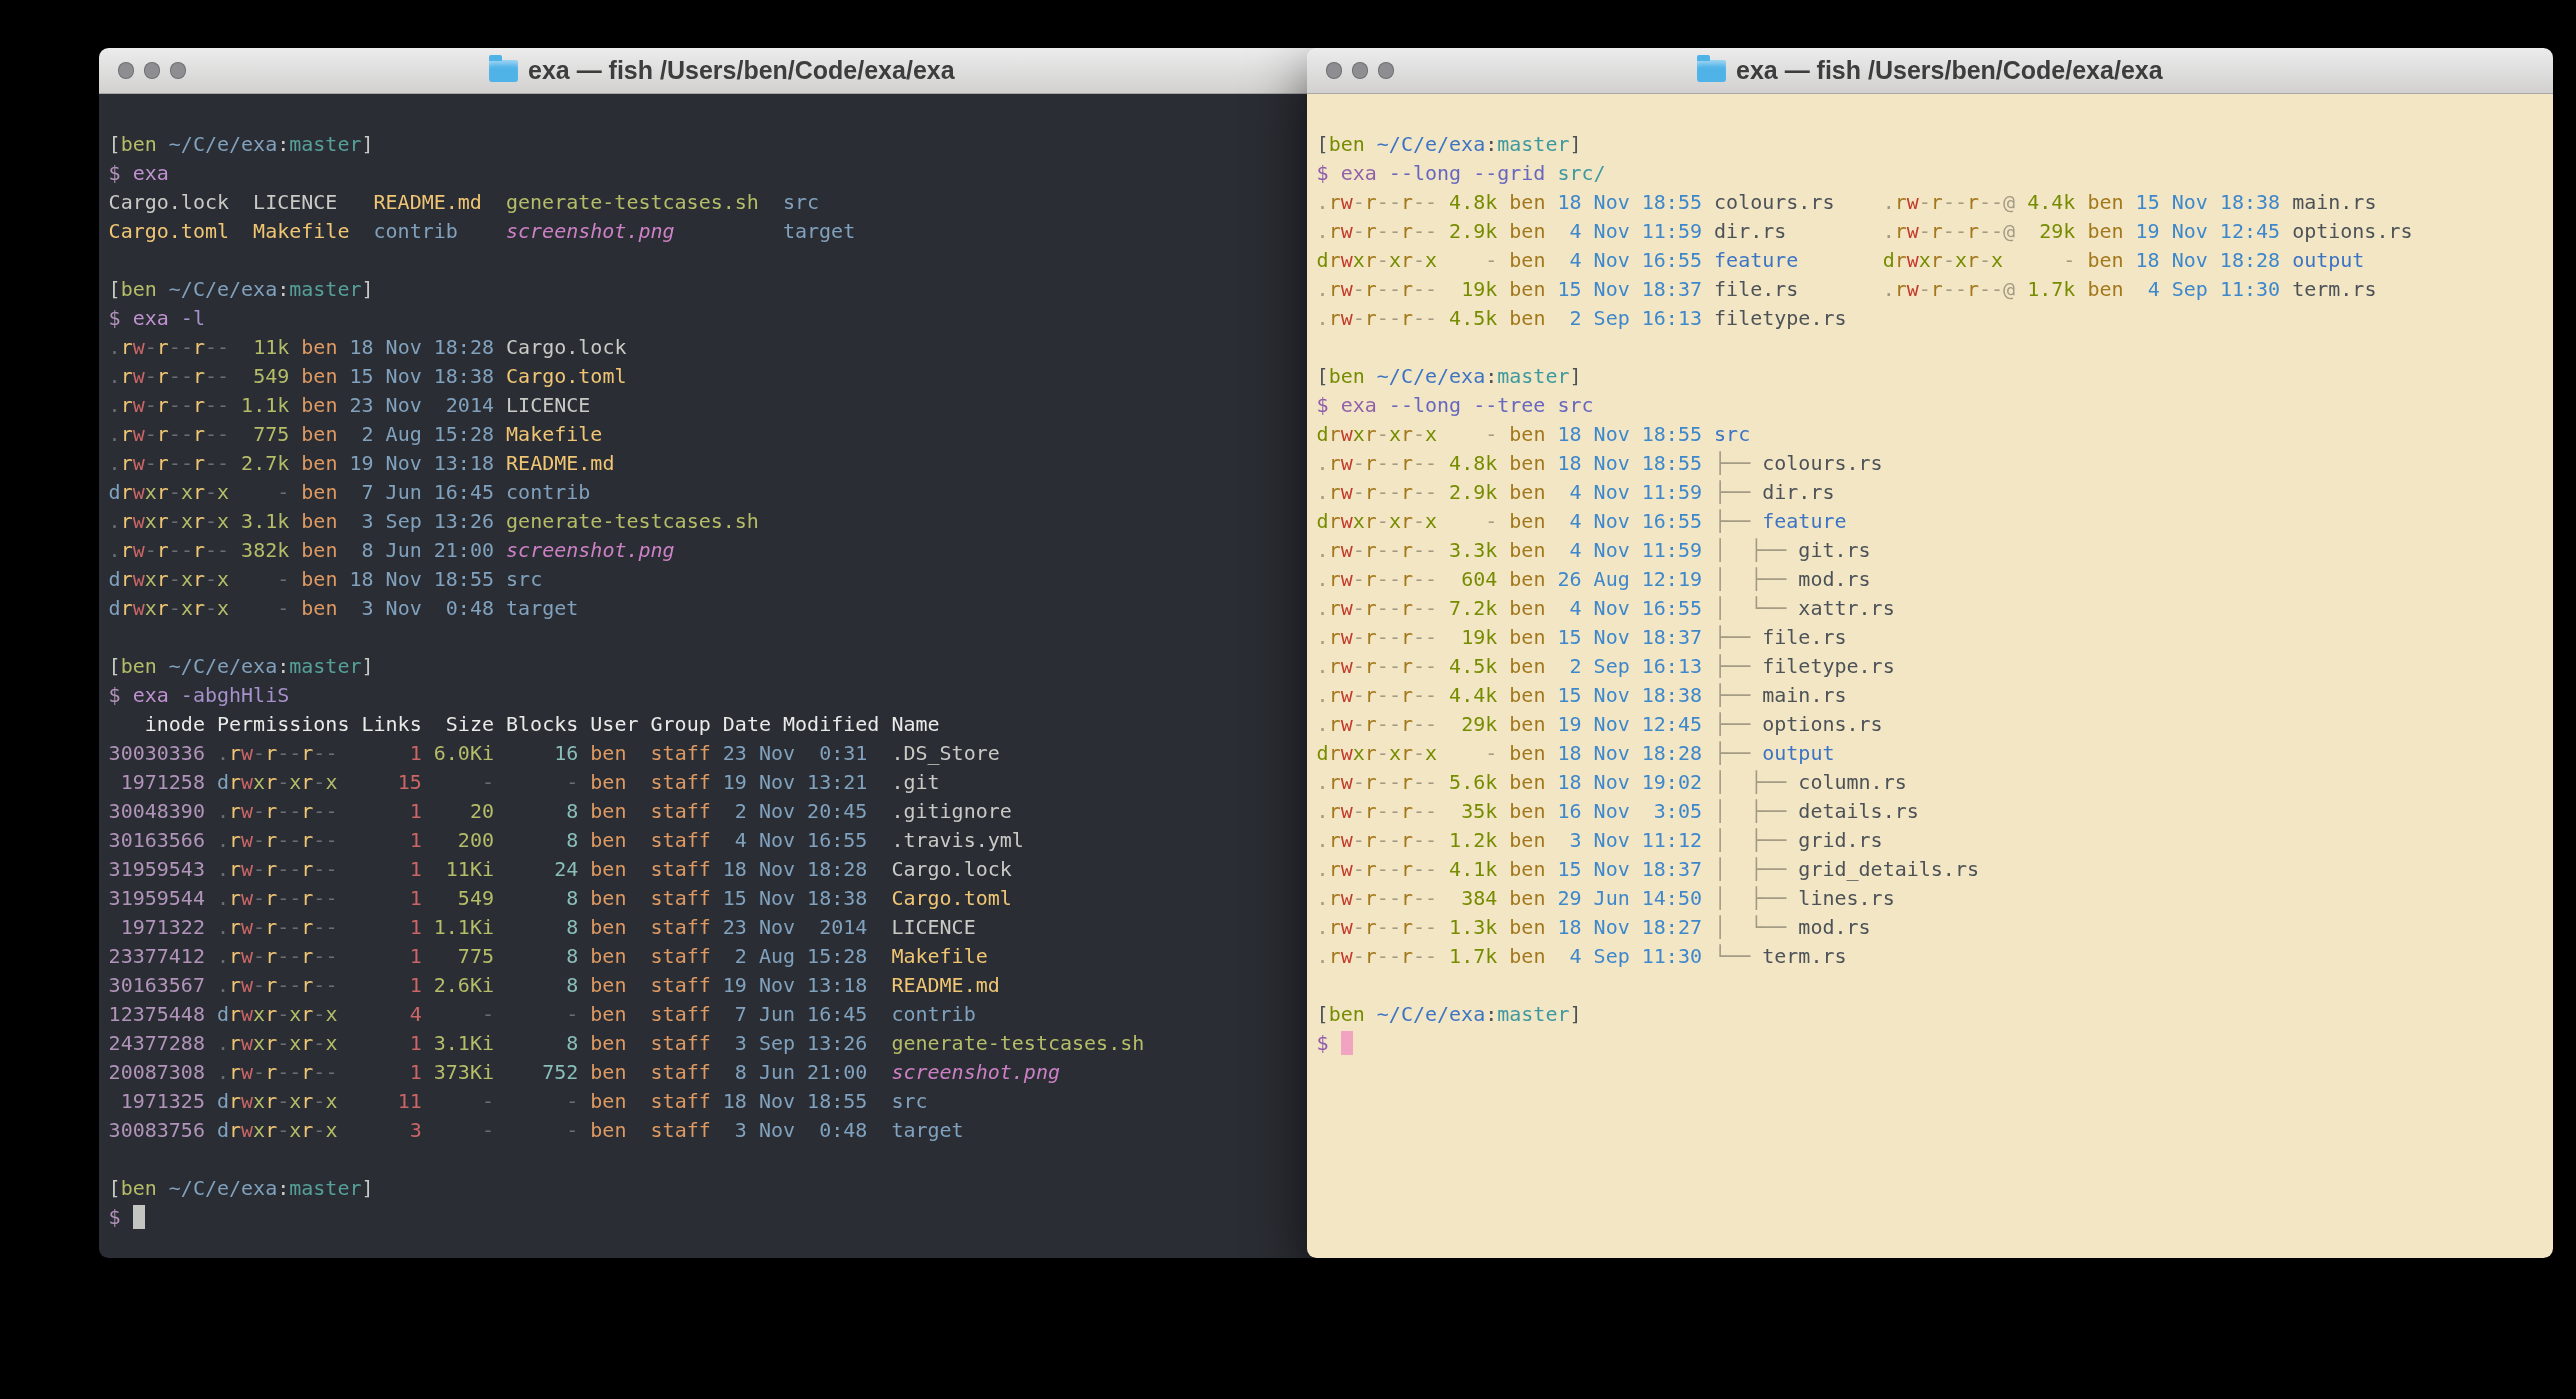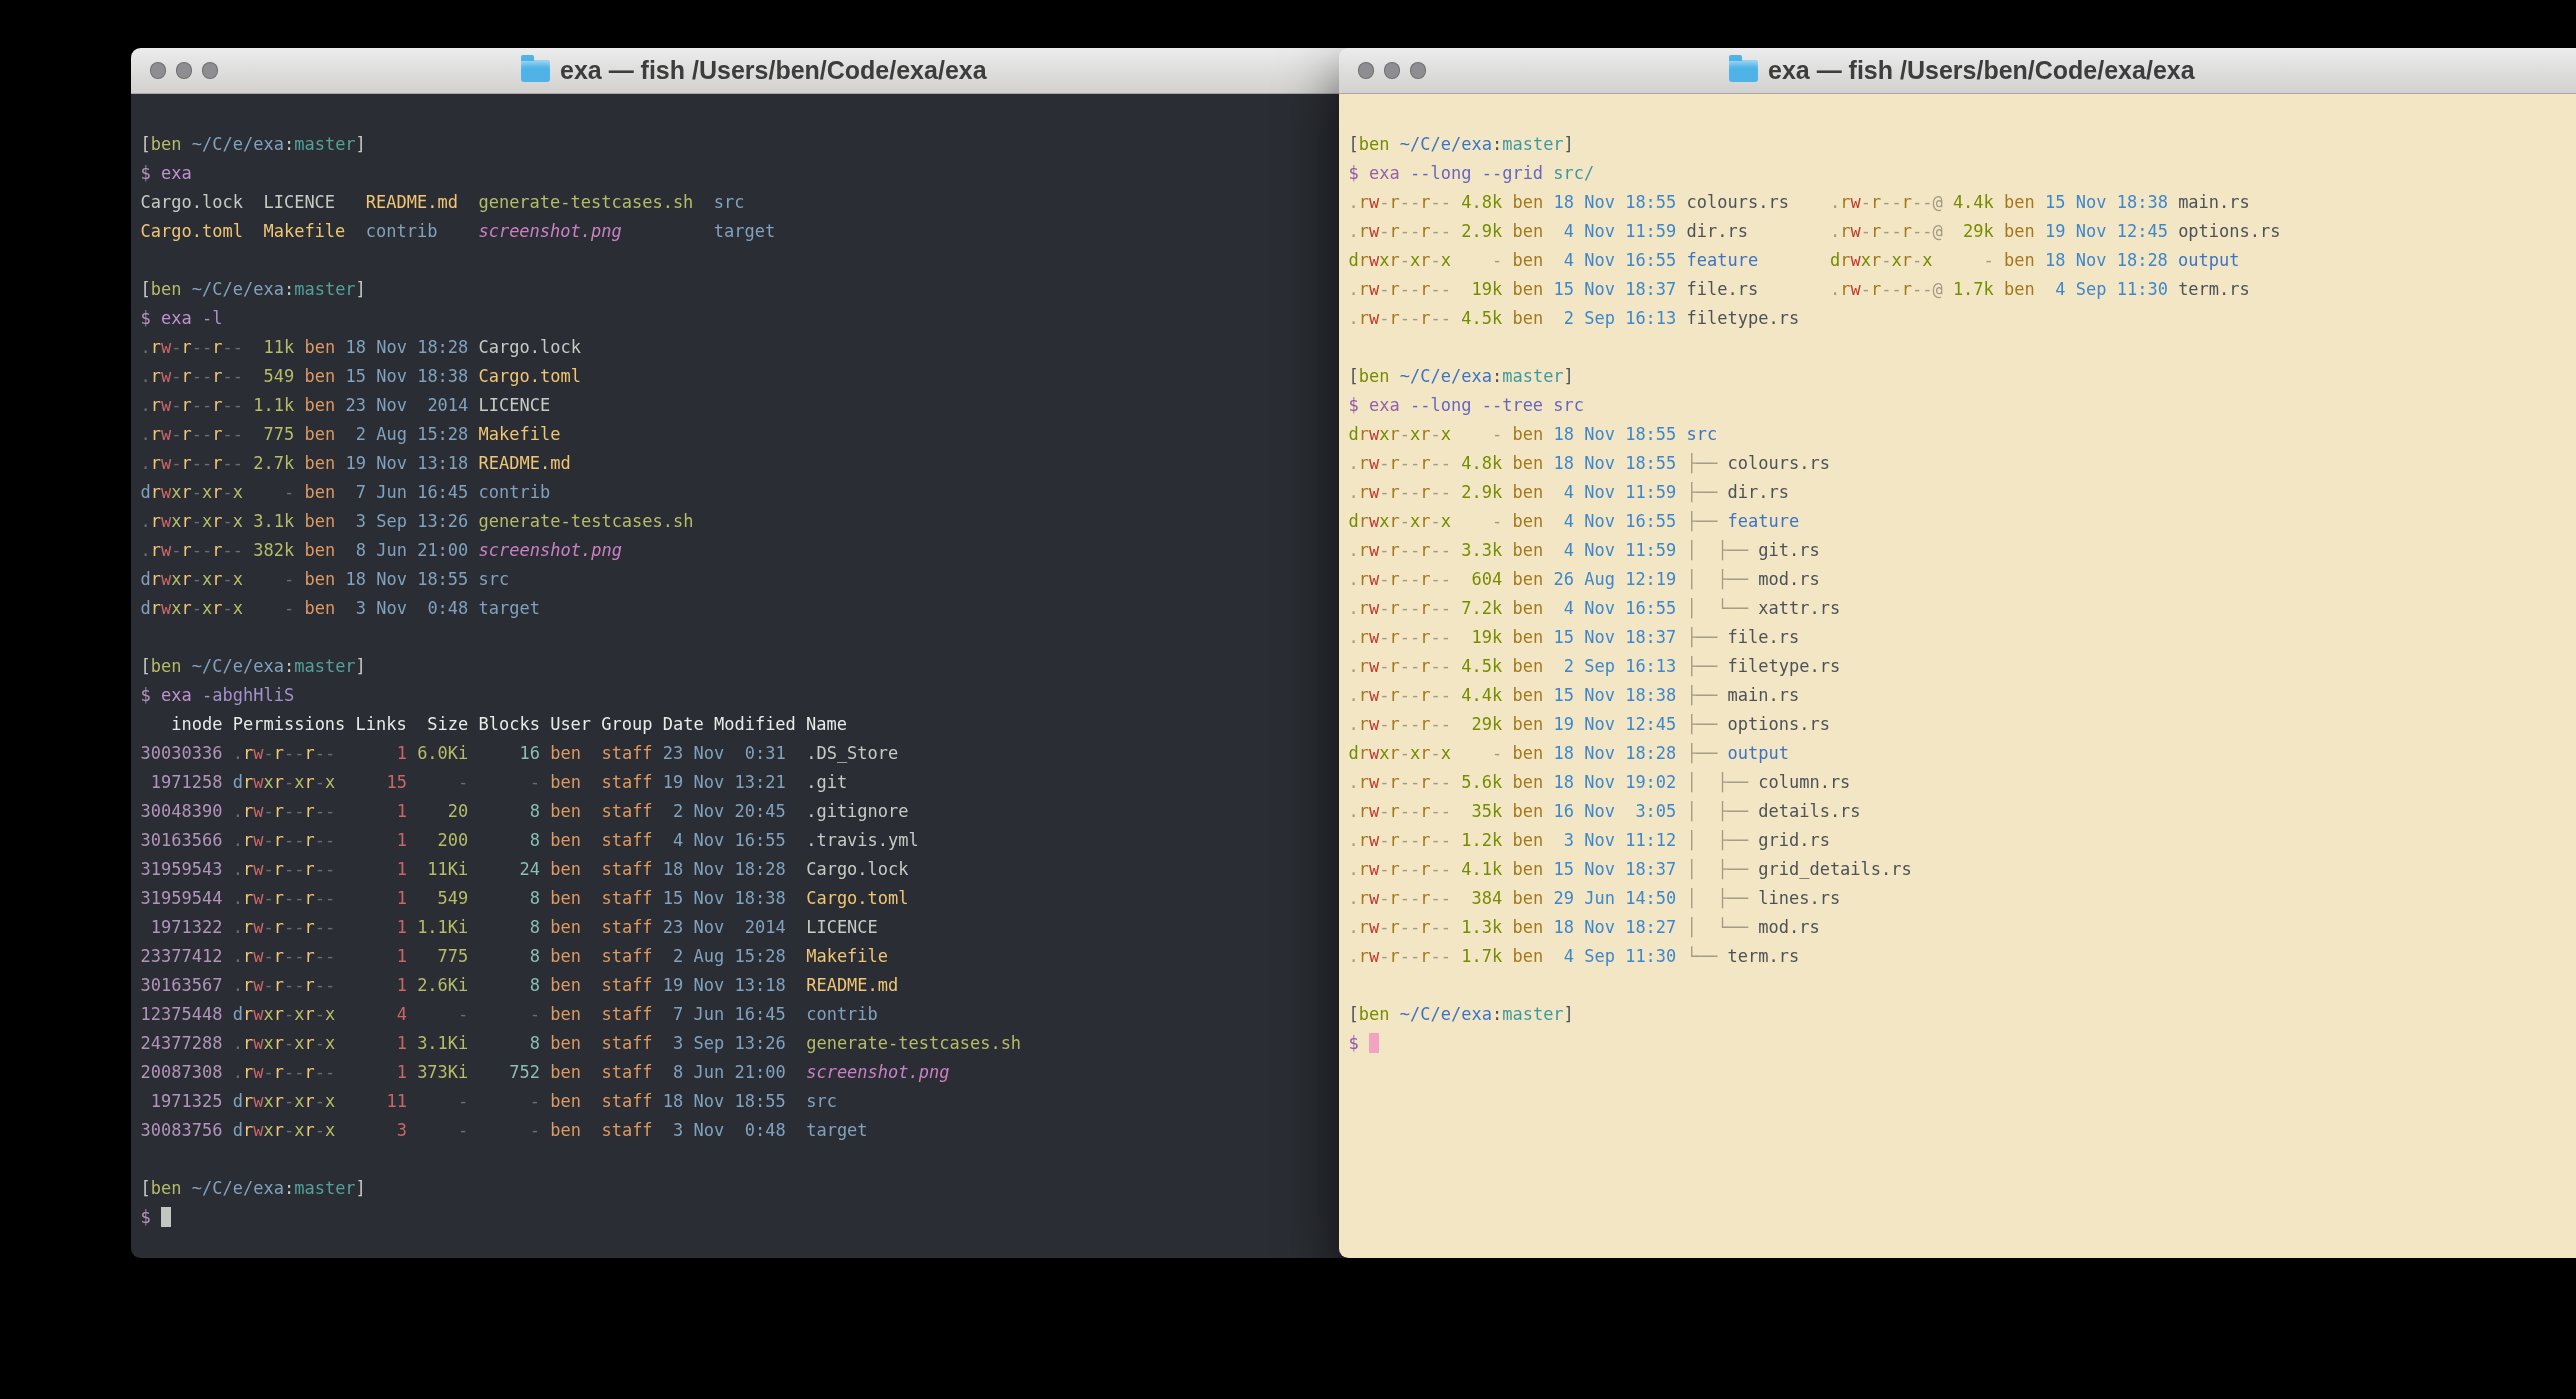--- a/index.html
+++ b/index.html
@@ -1,36 +1,36 @@
 <!DOCTYPE html>
 <html style="--tb-top: #ececec; --tb-bottom: #d2d1d0; --tb-title: #3d3d3d; --tb-btn: #8e8e92; --tb-folder: #4fb3e8;"><head>
 <meta charset="utf-8">
 <style>
   html,body{margin:0;padding:0;}
   body{width:2576px;height:1400px;background:#000;overflow:hidden;position:relative;
        font-family:"DejaVu Sans Mono",monospace;}
   .window{position:absolute;top:48px;width:1246px;height:1210px;border-radius:9.6px;
-          overflow:hidden;box-shadow:0 24px 58px rgba(0,0,0,.65);margin-left:32px;}
+          overflow:hidden;box-shadow:0 24px 58px rgba(0,0,0,.65);}
   #win-left{left:99px;}
   #win-right{left:1307px;}
   .titlebar{height:46px;background:linear-gradient(var(--tb-top),var(--tb-bottom));
             border-bottom:1px solid #a9a8a6;position:relative;display:flex;
             align-items:center;justify-content:center;box-sizing:border-box;}
   .traffic{position:absolute;left:19px;top:0;height:100%;display:flex;align-items:center;gap:9.6px;}
   .traffic span{width:16.3px;height:16.3px;border-radius:50%;background:var(--tb-btn);
                 border:1px solid rgba(0,0,0,.22);box-sizing:border-box;}
   .title{display:flex;align-items:center;gap:9.6px;
          font-family:"Liberation Sans",sans-serif;font-size:25px;font-weight:bold;
          color:var(--tb-title);}
   .folder{width:29px;height:22px;background:var(--tb-folder);border-radius:2.9px;
           position:relative;box-shadow:inset 0 7.7px 5.8px -3.8px rgba(255,255,255,.45);}
   .folder:before{content:"";position:absolute;top:-4.8px;left:0;width:12.5px;height:6.7px;
                  background:var(--tb-folder);border-radius:1.9px 1.9px 0 0;}
   .term{position:absolute;top:46px;left:0;right:0;bottom:0;background:var(--bg);color:var(--fg);
-        font-family:"DejaVu Sans Mono",monospace;font-size:17px;line-height:29px;
+        font-family:"DejaVu Sans Mono",monospace;font-size:20px;line-height:29px;
         white-space:pre;padding:36px 0 0 9.6px;overflow:hidden;box-sizing:border-box;}
   .tline{height:29px;}
   .u{text-underline-offset:3.8px;}
   .c-fg{color:var(--fg);}      .c-dim{color:var(--dim);}
   .c-red{color:var(--red);}    .c-yellow{color:var(--yellow);}
   .c-green{color:var(--green);}.c-aqua{color:var(--aqua);}
   .c-teal{color:var(--teal);}  .c-blue{color:var(--blue);}
   .c-dir{color:var(--dir);}    .c-purple{color:var(--purple);}
   .c-cmd{color:var(--cmd);}    .c-flag{color:var(--flag);}
   .c-pink{color:var(--pink);font-style:italic;}  .c-orange{color:var(--orange);}

